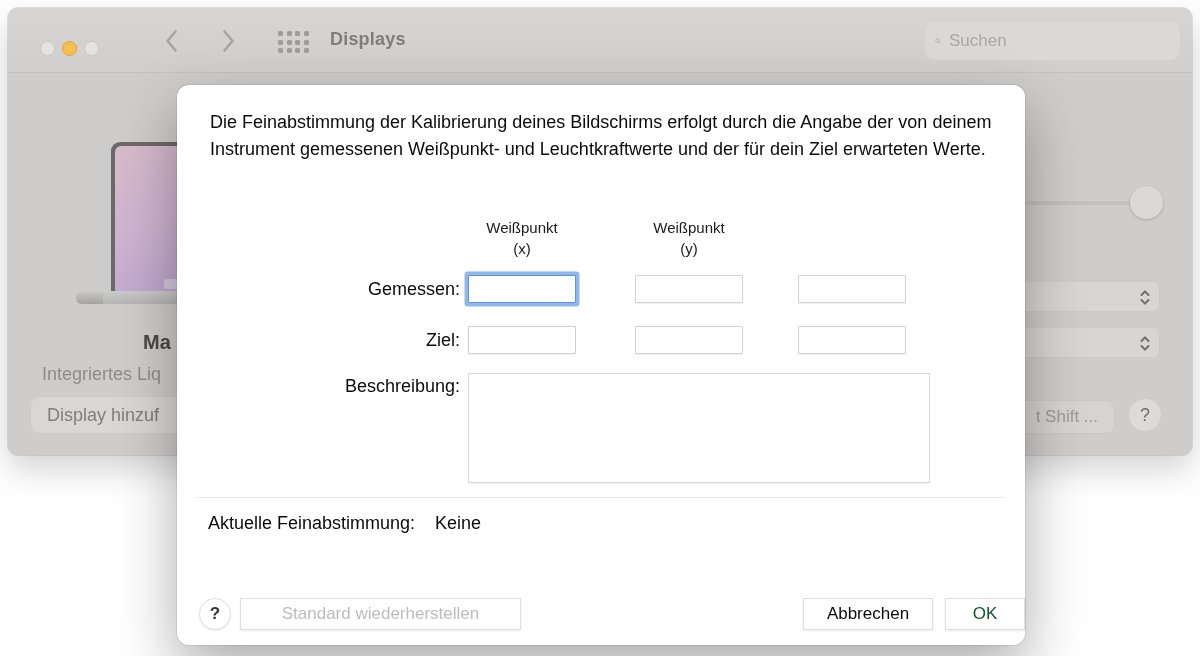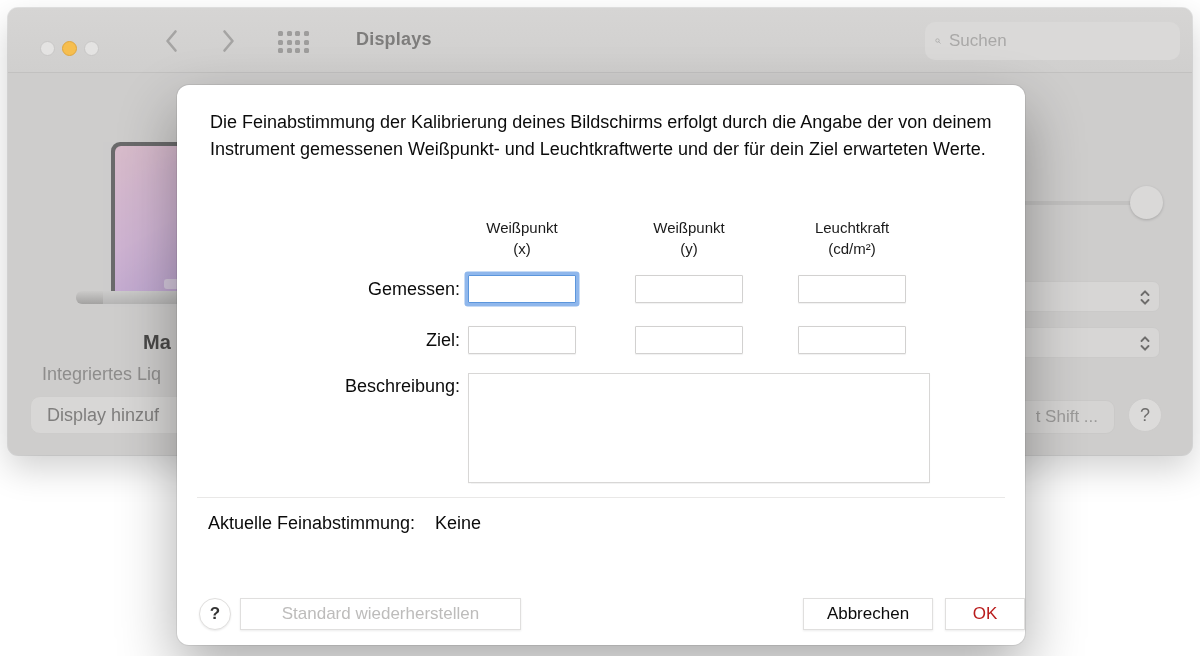--- a/index.html
+++ b/index.html
@@ -30,21 +30,21 @@
 
   .nav-btn { position:absolute; top:19px; width:26px; height:28px;
     display:flex; align-items:center; justify-content:center; }
   .nav-back { left:150px; } .nav-fwd { left:208px; }
 
   .grid-icon { position:absolute; left:270px; top:23px;
     display:grid; grid-template-columns:repeat(4,5px); grid-auto-rows:5px; gap:3.5px; }
   .grid-icon span { background:#9E9D9C; border-radius:1.5px; }
 
   .win-title { position:absolute; left:322px; top:21px;
-    font-size:18px; font-weight:bold; color:#7E7D7C; letter-spacing:0.2px;margin-left:26px; }
+    font-size:18px; font-weight:bold; color:#7E7D7C; letter-spacing:0.2px; }
 
   .search { position:absolute; top:14px; right:12px; width:255px; height:38px;
     background:#DAD9D8; border-radius:10px; display:flex; align-items:center;
     padding:0 10px; gap:8px; }
   .search input { flex:1; border:none; outline:none; background:transparent;
     font-size:17px; color:#4d7c0f; font-family:inherit; }
   .search input::placeholder { color:#A9A8A7; }
 
   
   .laptop { position:absolute; left:95px; top:134px; width:300px; height:165px; }
@@ -128,21 +128,21 @@
     font-size:18px; color:#0b0b0b; }
 
   .sheet-footer-btn { position:absolute; top:513px; height:32px;
     background:#fff; border:1px solid #E0DFDE; border-radius:0;
     font-size:17px; font-family:inherit;
     box-shadow:0 1px 2px rgba(0,0,0,0.08); }
   .help-circle { left:22px; width:32px; height:32px; border-radius:50%;
     color:#333; font-size:17px; font-weight:bold; }
   .restore-btn { left:63px; width:281px; color:#BDBCBB; }
   .cancel-btn { left:626px; width:130px; color:#0b0b0b; }
-  .ok-btn { left:768px; width:80px; color:#b91c1c; }
+  .ok-btn { left:768px; width:80px; color:#14532d; }
 </style>
 </head>
 <body>
 
 <div class="window">
 
   <div class="titlebar">
     <div class="lights">
       <span class="light close"></span>
       <span class="light min"></span>
@@ -241,24 +241,20 @@
   <div class="sheet-intro">Die Feinabstimmung der Kalibrierung deines Bildschirms erfolgt durch die Angabe der von deinem Instrument gemessenen Weißpunkt- und Leuchtkraftwerte und der für dein Ziel erwarteten Werte.</div>
 
   <div class="col-head col-head-1">
     <span>Weißpunkt</span><br>
     <span>(x)</span>
   </div>
   <div class="col-head col-head-2">
     <span>Weißpunkt</span><br>
     <span>(y)</span>
   </div>
-  <div class="col-head col-head-3">
-    <span>Leuchtkraft</span><br>
-    <span>(cd/m²)</span>
-  </div>
 
   <div class="row-label lbl-measured">Gemessen:</div>
   <div class="row-label lbl-desc">Beschreibung:</div>
   <div class="row-label lbl-target">Ziel:</div>
 
   <input class="cell-input cin-c1 cin-r1 focused" type="text" style="">
   <input class="cell-input cin-c2 cin-r1" type="text" style="">
   <input class="cell-input cin-c3 cin-r1" type="text" style="">
 
   <input class="cell-input cin-c1 cin-r2" type="text" style="">

